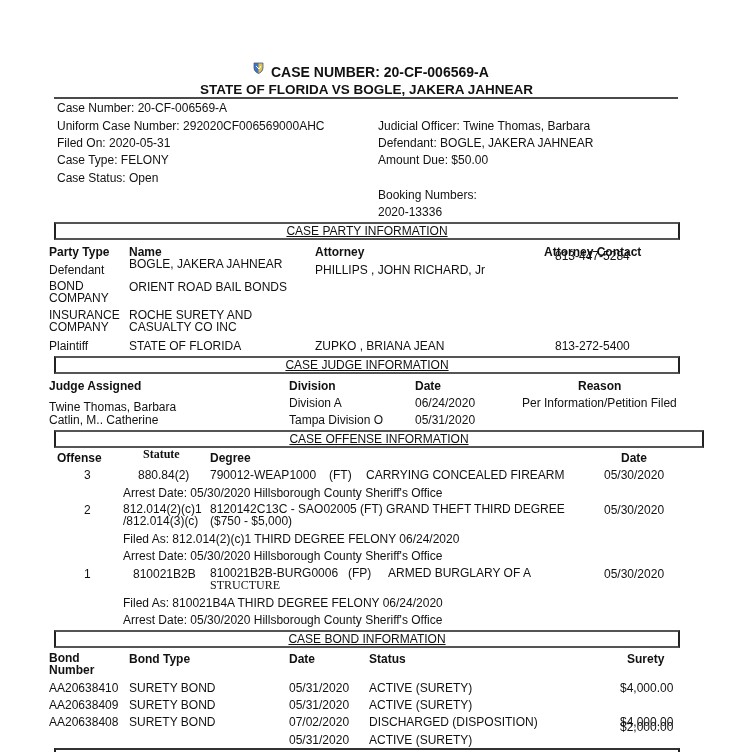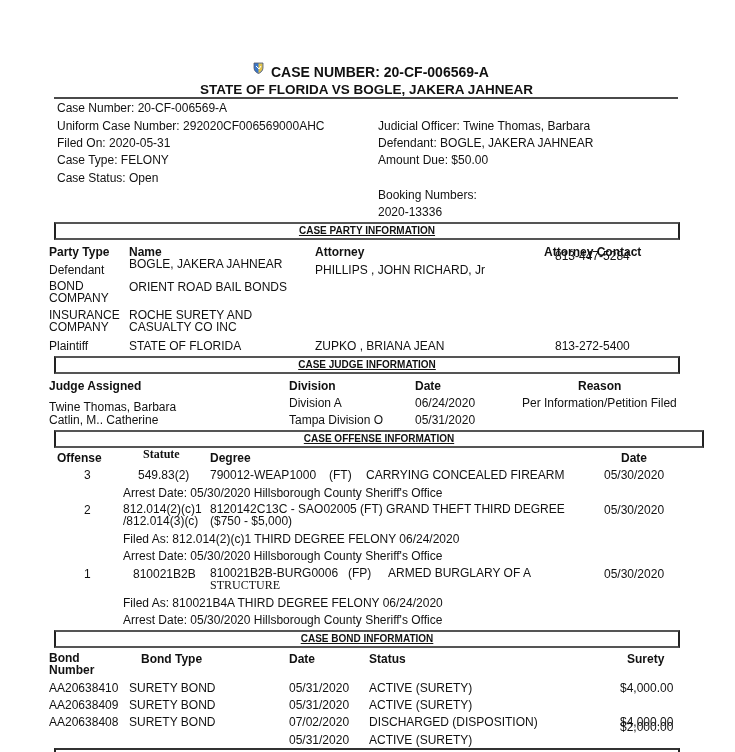--- a/index.html
+++ b/index.html
@@ -12,21 +12,21 @@
   .title1 { font-size: 14px; font-weight: bold; line-height: 16px; }
   .title2 { font-size: 13.5px; font-weight: bold; line-height: 16px; }
   .hline { position: absolute; height: 0; border-top: 2px solid #4a4a4a; }
   .box {
     position: absolute; left: 54px; width: 622px; height: 14px;
     border: 2px solid #555555; border-left: 2px solid #222222; border-right: 2px solid #222222;
     box-sizing: content-box;
   }
   .box-title {
     position: absolute; left: 0; right: 0; top: 0; text-align: center;
-    font-weight: bold; font-size: 10px; line-height: 14px; text-decoration: underline;
+    font-weight: normal; font-size: 12px; line-height: 14px; text-decoration: underline;
   }
   .shield {
     position: absolute; left: 253px; top: 62px; width: 11px; height: 12px;
   }
 </style>
 </head>
 <body>
 
 <svg class="shield" viewBox="0 0 11 12">
   <path d="M1 1 L10 1 L10 6 C10 9 7 11 5.5 11.5 C4 11 1 9 1 6 Z" fill="#3b77c9" stroke="#556" stroke-width="0.8"></path>
@@ -111,21 +111,21 @@
   <div class="box-title">CASE OFFENSE INFORMATION</div>
 </div>
 <div>
   <div class="abs b" style="left:57px; top:451px;">Offense</div>
   <div class="abs b" style="left:143px; top:447px;font-family:Liberation Serif, serif;">Statute</div>
   <div class="abs b" style="left:210px; top:451px;">Degree</div>
   <div class="abs b" style="left:621px; top:451px;">Date</div>
 
   <div>
     <div class="abs" style="left:84px; top:468px;">3</div>
-    <div class="abs" style="left:138px; top:468px;">549.83(2)</div>
+    <div class="abs" style="left:138px; top:468px;">880.84(2)</div>
     <div class="abs" style="left:210px; top:468px;">790012-WEAP1000</div>
     <div class="abs" style="left:329px; top:468px;">(FT)</div>
     <div class="abs" style="left:366px; top:468px;">CARRYING CONCEALED FIREARM</div>
     <div class="abs" style="left:604px; top:468px;">05/30/2020</div>
     <div class="abs" style="left:123px; top:486px;">Arrest Date: 05/30/2020  Hillsborough County Sheriff's Office</div>
   </div>
 
   <div>
     <div class="abs" style="left:84px; top:503px;">2</div>
     <div class="abs" style="left:123px; top:503px; line-height:12px;">812.014(2)(c)1</div>
@@ -149,21 +149,21 @@
     <div class="abs" style="left:123px; top:613px;">Arrest Date: 05/30/2020  Hillsborough County Sheriff's Office</div>
   </div>
 </div>
 
 <div class="box" style="top:630px;">
   <div class="box-title">CASE BOND INFORMATION</div>
 </div>
 <div>
   <div class="abs b" style="left:49px; top:652px; line-height:12px;">Bond</div>
   <div class="abs b" style="left:49px; top:664px; line-height:12px;">Number</div>
-  <div class="abs b" style="left:129px; top:652px;margin-left:12px;">Bond Type</div>
+  <div class="abs b" style="left:129px; top:652px;">Bond Type</div>
   <div class="abs b" style="left:289px; top:652px;">Date</div>
   <div class="abs b" style="left:369px; top:652px;">Status</div>
   <div class="abs b" style="left:627px; top:652px;">Surety</div>
 
   <div>
     <div class="abs" style="left:49px; top:681px;">AA20638410</div>
     <div class="abs" style="left:129px; top:681px;">SURETY BOND</div>
     <div class="abs" style="left:289px; top:681px;">05/31/2020</div>
     <div class="abs" style="left:369px; top:681px;">ACTIVE (SURETY)</div>
     <div class="abs" style="left:620px; top:681px;">$4,000.00</div>

